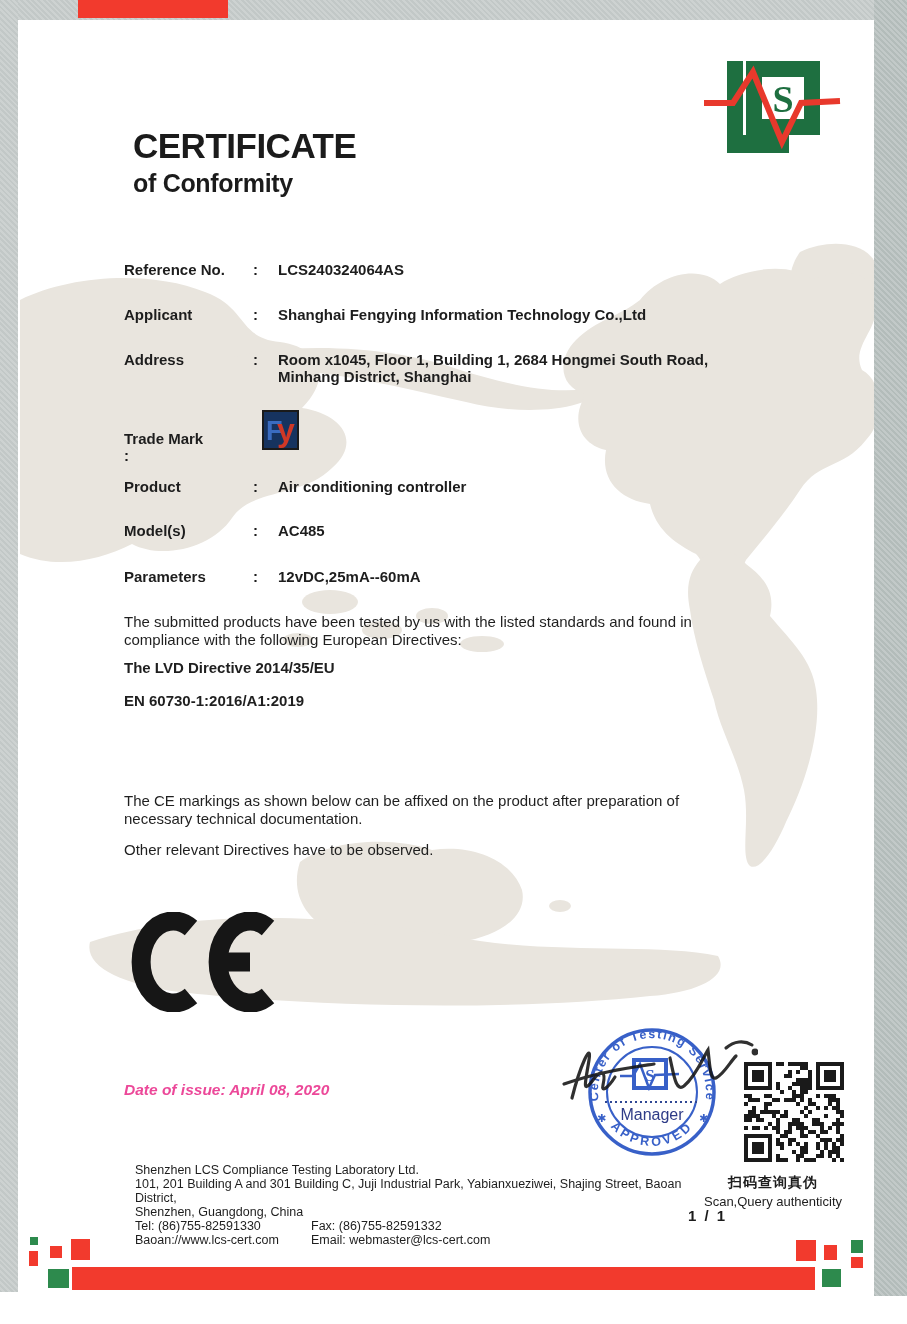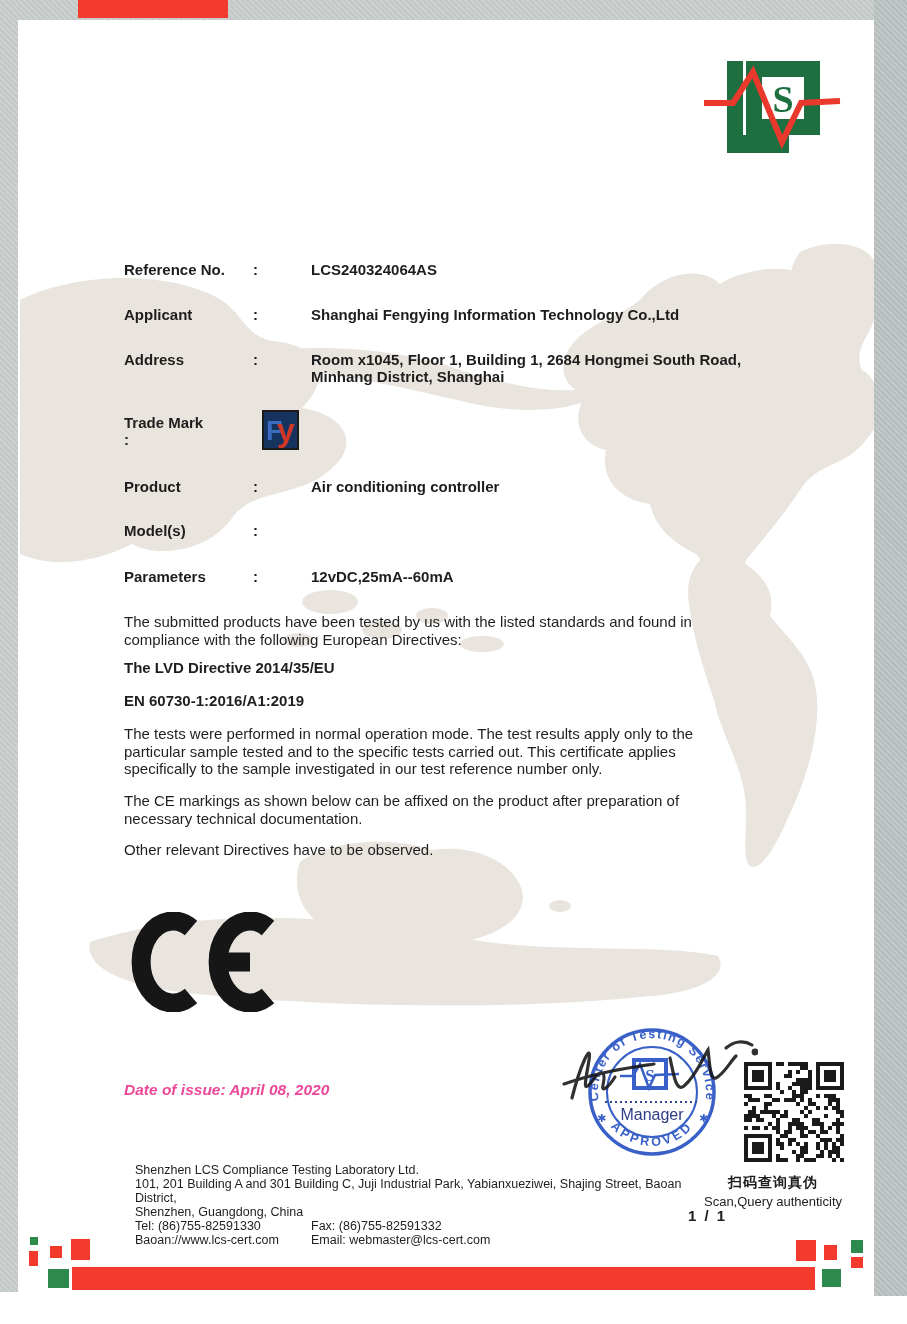--- a/index.html
+++ b/index.html
@@ -31,21 +31,21 @@
   }
   .title h2{
     margin:4px 0 0 0;font-size:25px;font-weight:bold;letter-spacing:-0.3px;
   }
   .field{
     position:absolute;left:124px;display:flex;color:#1d1d1d;
     font-size:15px;font-weight:bold;line-height:17px;
   }
   .field .lbl{width:129px;flex:0 0 auto;}
   .field .colon{width:25px;flex:0 0 auto;}
-  .field .val{width:450px;margin-left:33px;}
+  .field .val{width:450px;}
   .para{
     position:absolute;left:124px;color:#1f1f1f;font-size:15px;line-height:17.5px;
   }
   .para.bold{font-weight:bold;}
   .date-issue{
     position:absolute;left:124px;top:1081px;font-size:15.5px;font-weight:bold;color:#ec4899;font-style:italic;
   }
   .tm-logo{position:absolute;left:262px;top:410px;}
   .lcs-logo{position:absolute;left:700px;top:50px;}
   .ce-svg{position:absolute;left:130px;top:912px;}
@@ -109,65 +109,69 @@
 
     <svg class="lcs-logo" width="145" height="110" viewBox="0 0 145 110">
       <rect x="27" y="11" width="16" height="92" fill="#1e6f40"></rect>
       <rect x="27" y="85" width="62" height="18" fill="#1e6f40"></rect>
       <rect x="46" y="11" width="74" height="74" fill="#1e6f40"></rect>
       <rect x="62" y="27" width="42" height="42" fill="#ffffff"></rect>
       <text x="83" y="62" font-size="38" font-weight="bold" fill="#1e6f40" text-anchor="middle" font-family="Liberation Serif, serif">S</text>
       <polyline points="4,53 33,53 53,22 82,92 101,53 140,51" fill="none" stroke="#e8392c" stroke-width="6" stroke-linejoin="miter"></polyline>
     </svg>
 
+    <div class="title">
+      <h1>CERTIFICATE</h1>
+      <h2>of Conformity</h2>
+    </div>
 
     <div class="field" style="top:261px;">
       <span class="lbl">Reference No.</span>
       <span class="colon">:</span>
       <span class="val">LCS240324064AS</span>
     </div>
     <div class="field" style="top:306px;">
       <span class="lbl">Applicant</span>
       <span class="colon">:</span>
       <span class="val">Shanghai Fengying Information Technology Co.,Ltd</span>
     </div>
     <div class="field" style="top:351px;">
       <span class="lbl">Address</span>
       <span class="colon">:</span>
       <span class="val" style="width:445px;">Room x1045, Floor 1, Building 1, 2684 Hongmei South Road, Minhang District, Shanghai</span>
     </div>
-    <div class="field" style="top:414px;flex-direction:column;">
+    <div class="field" style="top:430px;flex-direction:column;">
       <span class="lbl">Trade Mark</span>
       <span class="colon">:</span>
     </div>
 
     <svg class="tm-logo" width="37" height="40" viewBox="0 0 37 40">
       <rect x="1" y="1" width="35" height="38" fill="#16335f" stroke="#1a1a1a" stroke-width="2"></rect>
       <text x="4" y="30" font-size="27" font-weight="bold" fill="#3a6cc0" font-family="Liberation Sans, sans-serif">F</text>
       <text x="15" y="31" font-size="32" font-weight="bold" fill="#d03826" font-family="Liberation Sans, sans-serif">y</text>
     </svg>
     <div class="field" style="top:478px;">
       <span class="lbl">Product</span>
       <span class="colon">:</span>
       <span class="val">Air conditioning controller</span>
     </div>
     <div class="field" style="top:522px;">
       <span class="lbl">Model(s)</span>
       <span class="colon">:</span>
+      <span class="val">AC485</span>
     </div>
     <div class="field" style="top:568px;">
       <span class="lbl">Parameters</span>
       <span class="colon">:</span>
       <span class="val">12vDC,25mA--60mA</span>
     </div>
 
     <div class="para" style="top:613px;width:582px;">The submitted products have been tested by us with the listed standards and found in compliance with the following European Directives:</div>
     <div class="para bold" style="top:659px;width:582px;">The LVD Directive 2014/35/EU</div>
     <div class="para bold" style="top:692px;width:582px;">EN 60730-1:2016/A1:2019</div>
-    <div class="para" style="top:725px;width:575px;">The tests were performed in normal operation mode. The test results apply only to the particular sample tested and to the specific tests carried out. This certificate applies specifically to the sample investigated in our test reference number only.</div>
     <div class="para" style="top:841px;width:580px;">Other relevant Directives have to be observed.</div>
     <div class="para" style="top:792px;width:580px;">The CE markings as shown below can be affixed on the product after preparation of necessary technical documentation.</div>
 
     <svg class="ce-svg" width="155" height="100" viewBox="0 0 155 100">
       <g fill="none" stroke="#161616" stroke-width="19">
         <path d="M61,16 A32,41 0 1 0 61,84"></path>
         <path d="M138,16 A32,41 0 1 0 138,84"></path>
         <path d="M87,50 L120,50"></path>
       </g>
     </svg>

